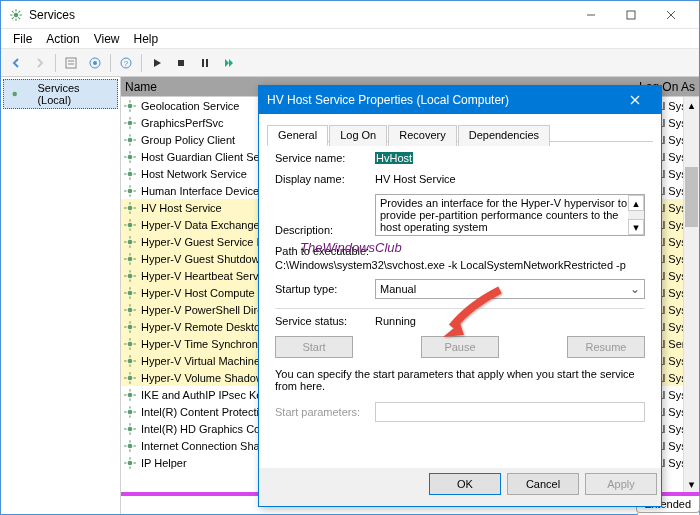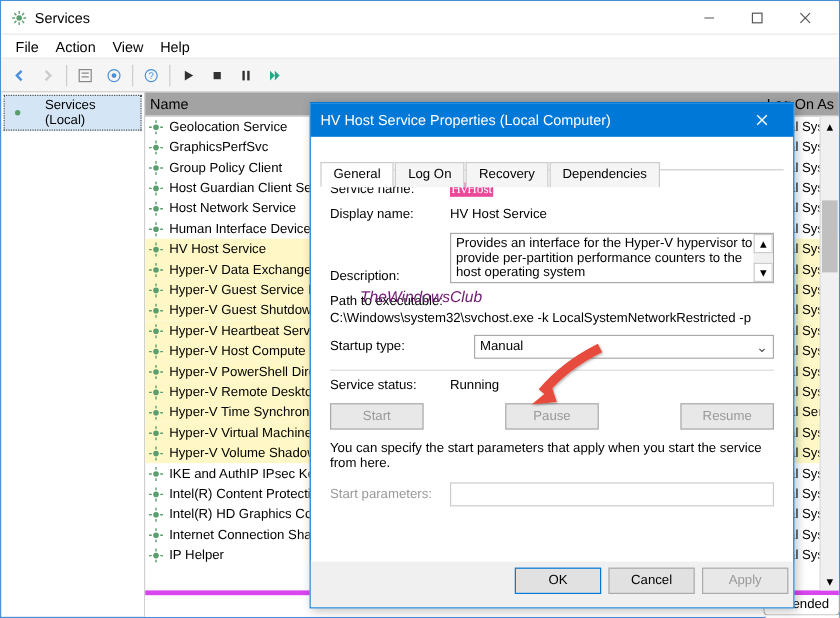--- a/index.html
+++ b/index.html
@@ -43,33 +43,33 @@
 
 .gear { width: 14px; height: 14px; }
 
 
 .dialog { position: absolute; top: 85px; left: 258px; width: 404px; height: 422px; background: #fff; border: 1px solid #0078d7; box-shadow: 2px 2px 8px rgba(0,0,0,0.25); display: flex; flex-direction: column; font-size: 11px; }
 .dialog-titlebar { height: 28px; background: #0078d7; color: #fff; display: flex; align-items: center; padding: 0 8px; font-size: 12px; }
 .dialog-titlebar .dlg-title { flex: 1; }
 .dialog-close { width: 36px; height: 26px; display: flex; align-items: center; justify-content: center; color: #fff; }
 .dialog-body { flex: 1; padding: 6px 8px 0 8px; display: flex; flex-direction: column; }
 .dlg-tabs { display: flex; border-bottom: 1px solid #ccc; height: 22px; }
-.dlg-tab { padding: 3px 10px; border: 1px solid #ccc; border-bottom: none; background: #fff; margin-right: 1px; position: relative; top: 15px; }
+.dlg-tab { padding: 3px 10px; border: 1px solid #ccc; border-bottom: none; background: #fff; margin-right: 1px; position: relative; top: 5px; }
 .dlg-tab.active { background: #fff; border-bottom: 1px solid #fff; }
 .dlg-tab:not(.active) { background: #f5f5f5; }
 .dlg-content { flex: 1; padding: 10px 8px; }
 .form-row { display: flex; align-items: center; margin-bottom: 9px; }
 .form-row label { width: 100px; }
 .form-row .value { flex: 1; }
-.selected-text { background: #ec4899; color: #fff; padding: 0 1px; font-family: Liberation Serif, serif; }
+.selected-text { background: #0f766e; color: #fff; padding: 0 1px; }
 .desc-box { flex: 1; border: 1px solid #aaa; height: 42px; padding: 2px 4px; font-size: 11px; overflow: hidden; position: relative; }
 .desc-scroll { position: absolute; right: 0; top: 0; bottom: 0; width: 16px; background: #f0f0f0; display: flex; flex-direction: column; }
 .desc-scroll div { height: 16px; border: 1px solid #ccc; background: #fff; display:flex; align-items:center; justify-content:center; }
 .path-text { font-size: 11px; margin-bottom: 8px; }
-.combo { flex: 1; border: 1px solid #aaa; height: 20px; display: flex; align-items: center; padding: 0 4px; position: relative; background: #fff; margin-left: 20px; }
+.combo { flex: 1; border: 1px solid #aaa; height: 20px; display: flex; align-items: center; padding: 0 4px; position: relative; background: #fff; }
 .combo::after { content: "⌄"; position: absolute; right: 4px; font-size: 12px; color: #555; }
 .hr { border: none; border-top: 1px solid #ddd; margin: 6px 0; }
 .btn-row { display: flex; gap: 10px; margin-bottom: 10px; justify-content: space-between; }
 .dlg-btn { width: 78px; height: 22px; border: 1px solid #aaa; background: #e8e8e8; display: flex; align-items: center; justify-content: center; font-size: 11px; }
 .dlg-btn.disabled { color: #999; text-align: right; }
 .dlg-btn.enabled { background: #e1e1e1; color: #000; }
 .param-input { flex: 1; border: 1px solid #ccc; height: 20px; background: #fff; }
 .dialog-footer { height: 38px; border-top: 0; display: flex; align-items: center; justify-content: flex-end; padding: 0 4px 6px 0; gap: 6px; background: #f0f0f0; }
 .footer-btn { width: 72px; height: 22px; border: 1px solid #aaa; background: #e1e1e1; display: flex; align-items: center; justify-content: center; font-size: 11px; }
 .footer-btn.default { border: 1px solid #0078d7; }

